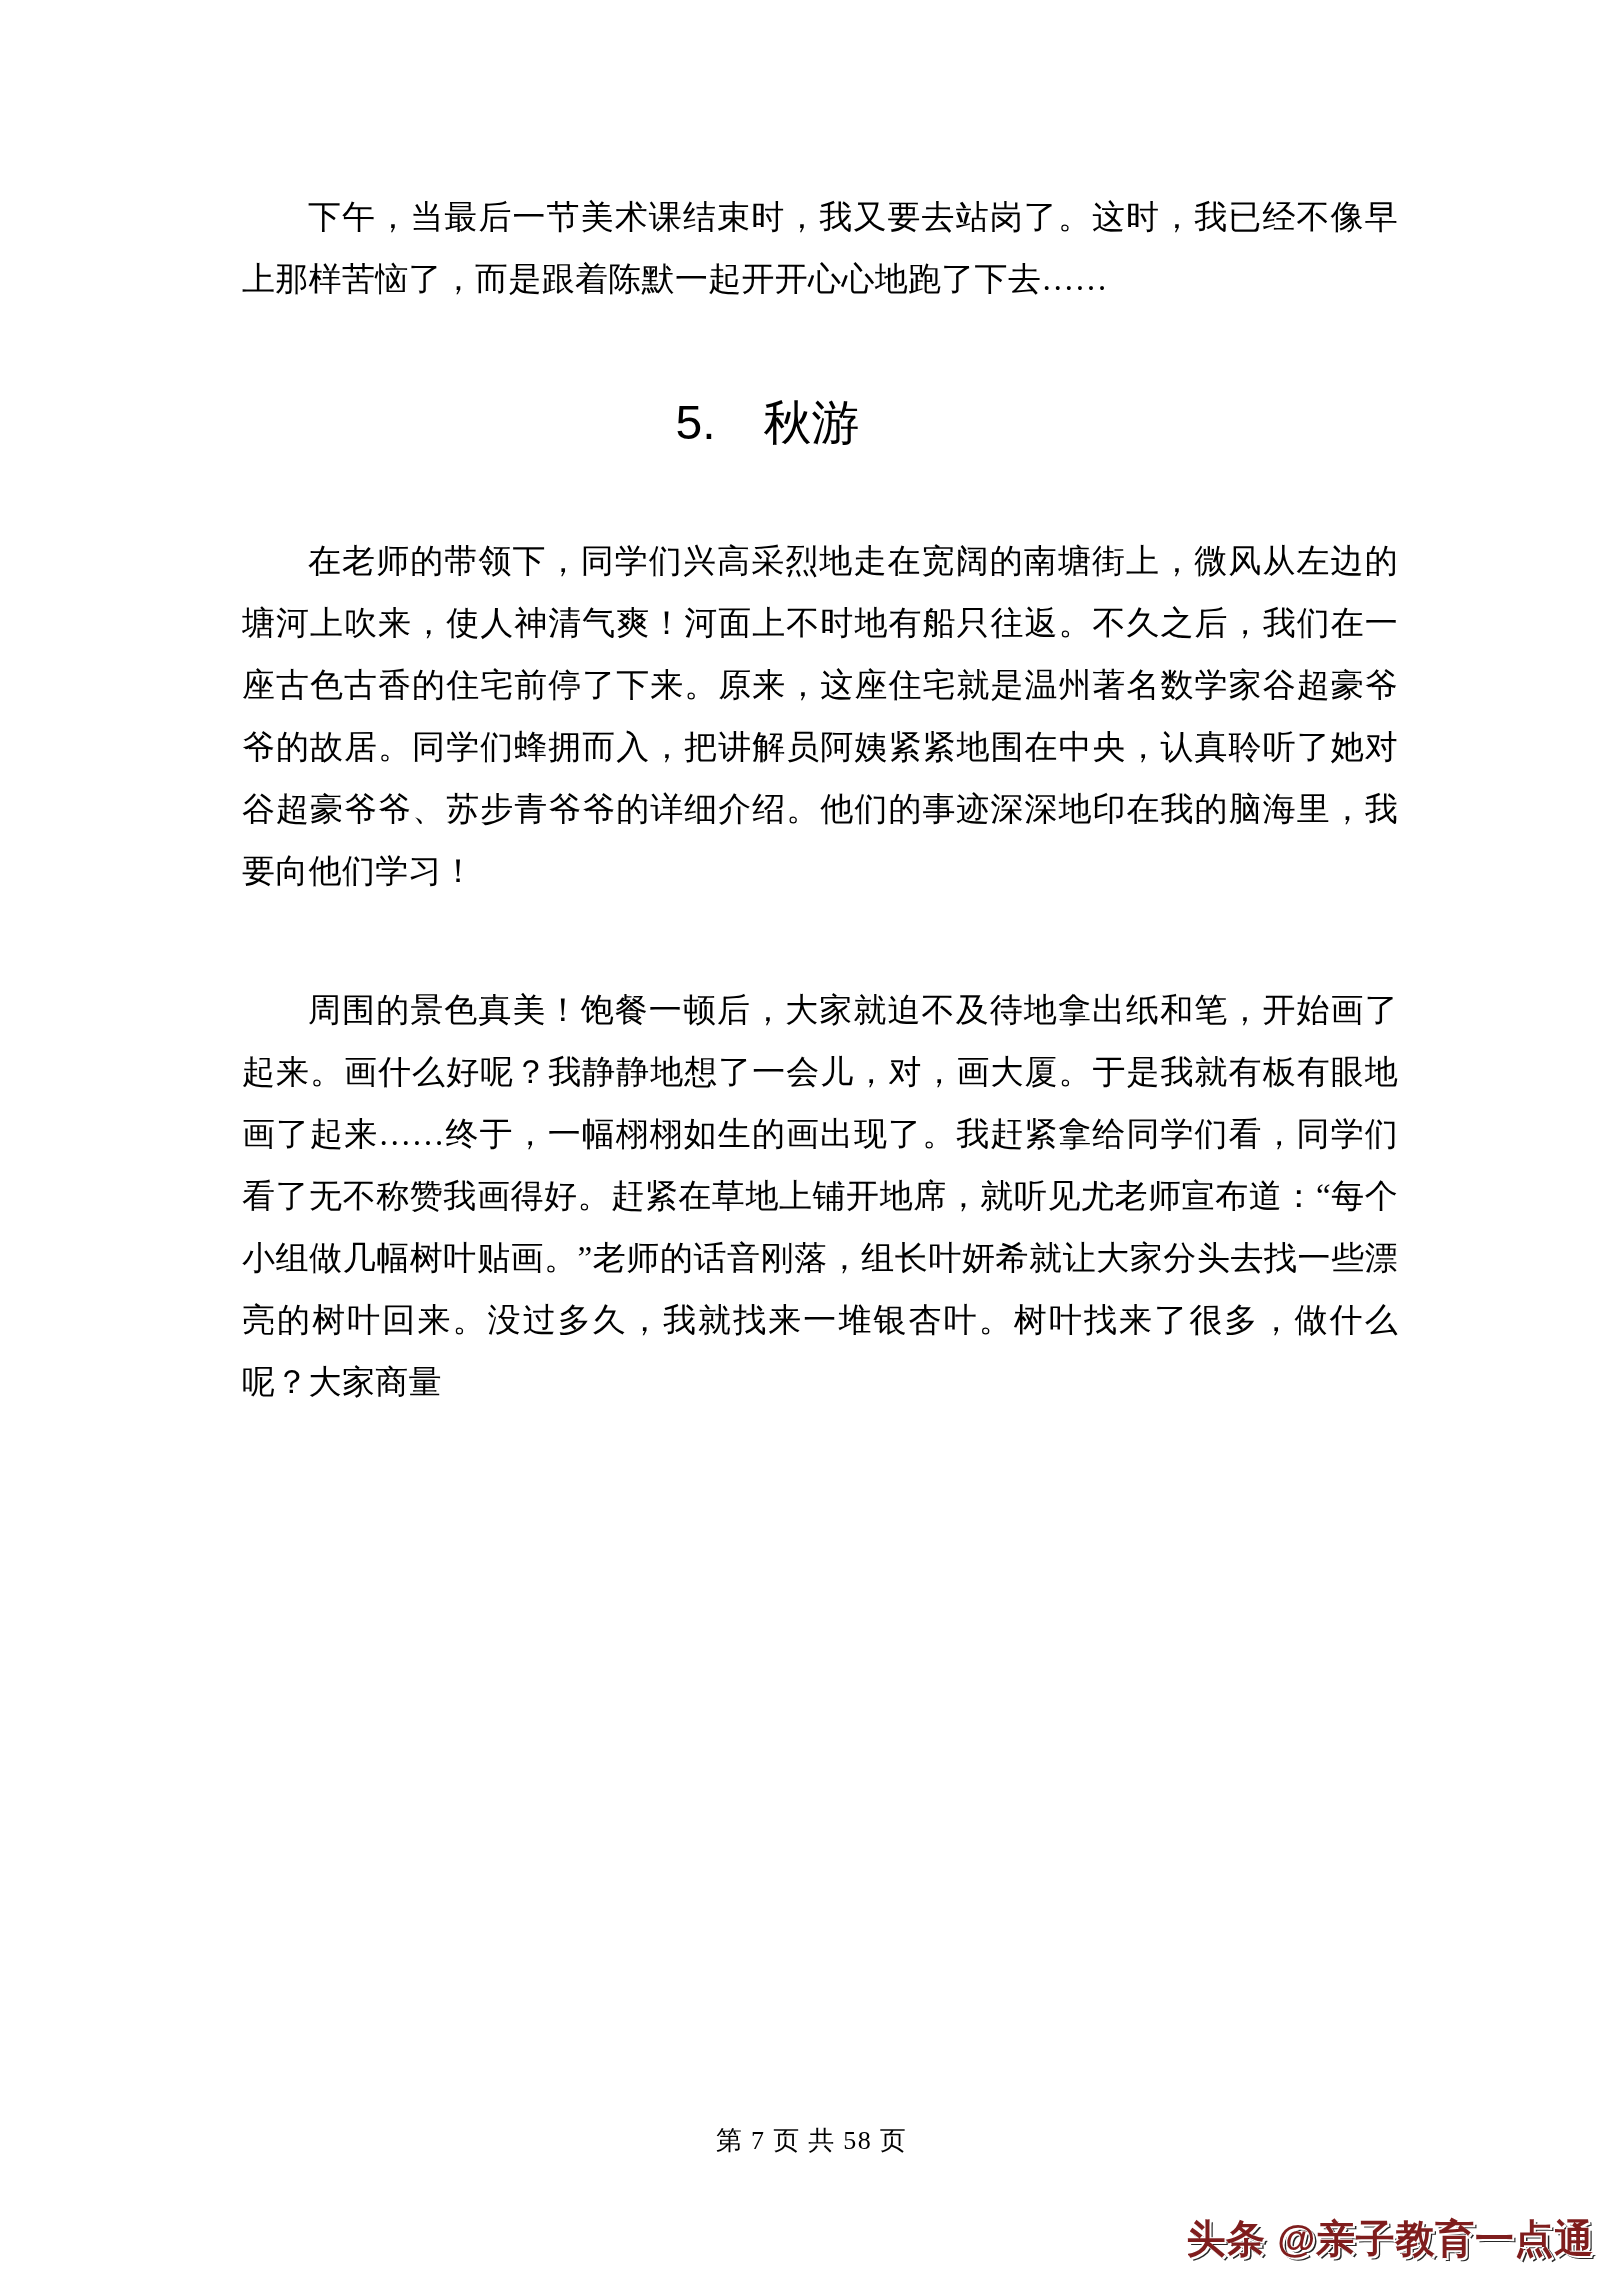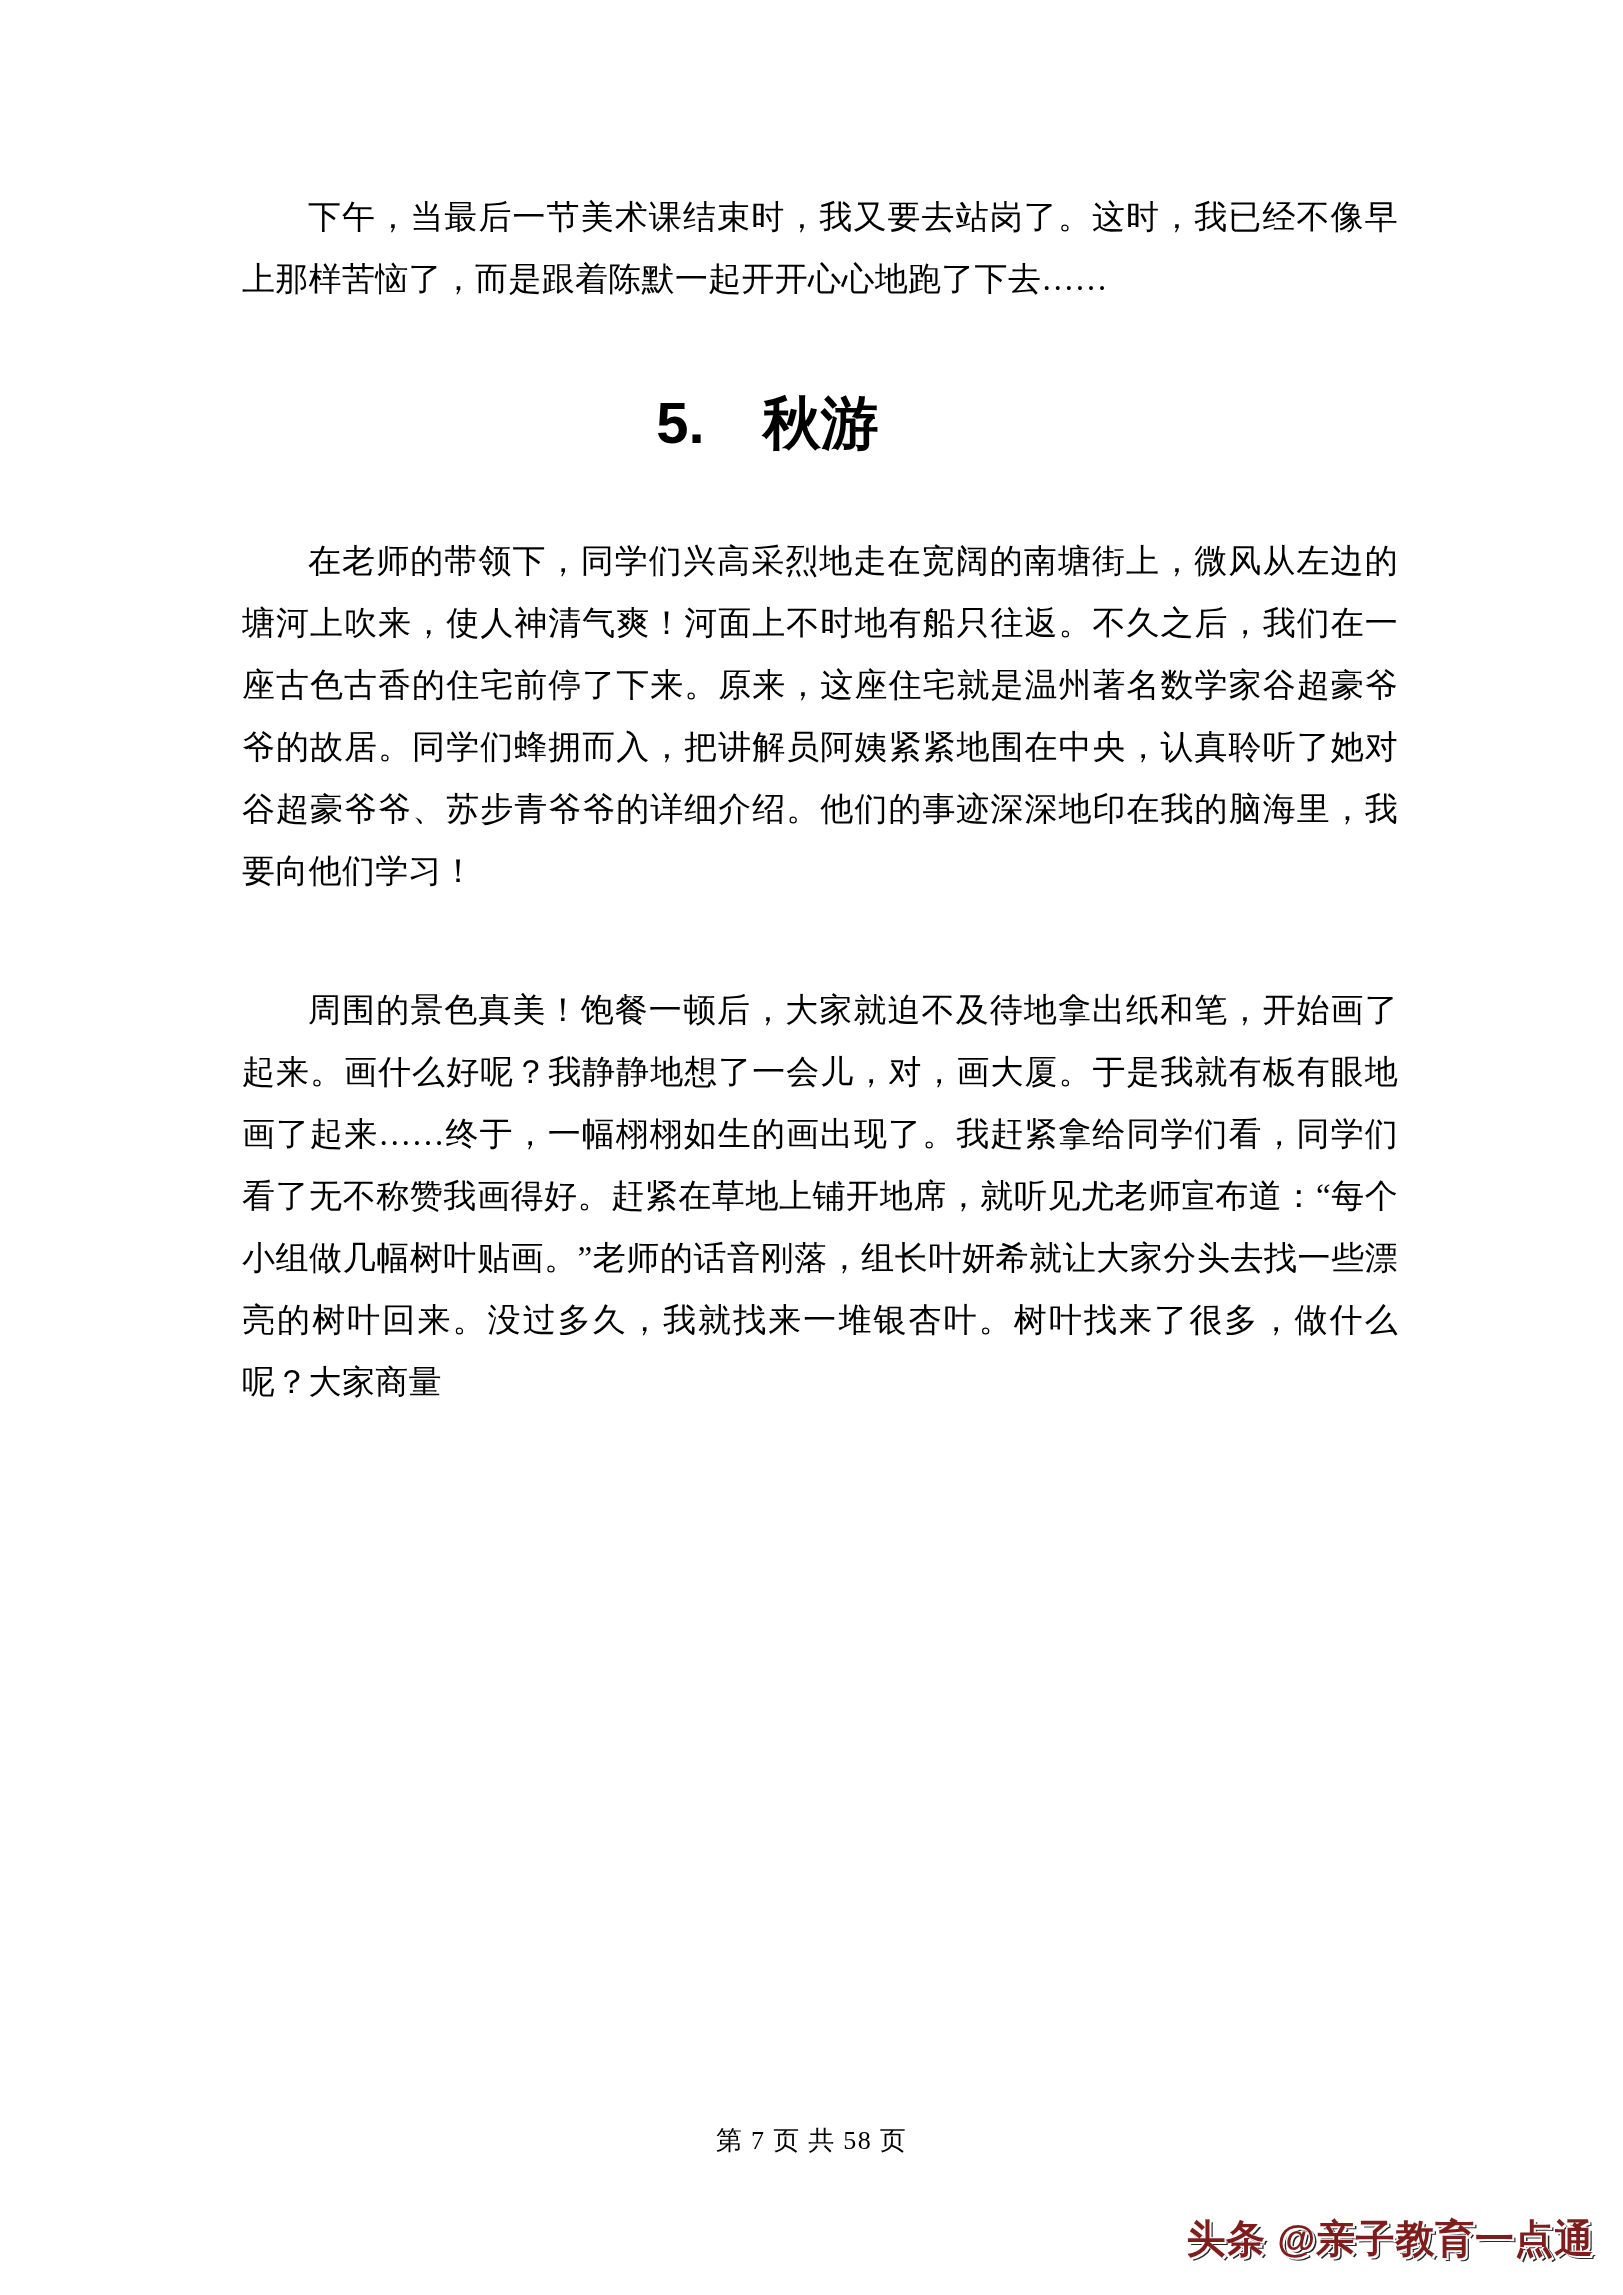--- a/index.html
+++ b/index.html
@@ -26,22 +26,22 @@
     font-size: 33px;
     line-height: 62px;
     text-align: justify;
     text-indent: 2em;
     margin: 0 0 77px 0;
     letter-spacing: 0.3px;
     word-break: break-all;
   }
   .doc-title {
     font-family: "Liberation Sans", "DejaVu Sans", sans-serif;
-    font-weight: 700;
-    font-size: 58px;
+    font-weight: 400;
+    font-size: 48px;
     line-height: 72px;
     text-align: center;
     text-indent: 0;
     white-space: pre;
     margin: 65px 105px 71px 0;
   }
   .footer {
     position: absolute;
     left: 0;
     right: 0;

